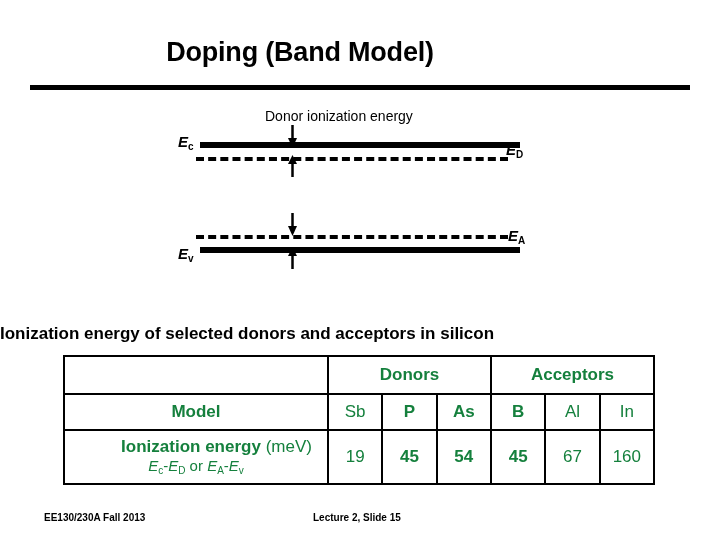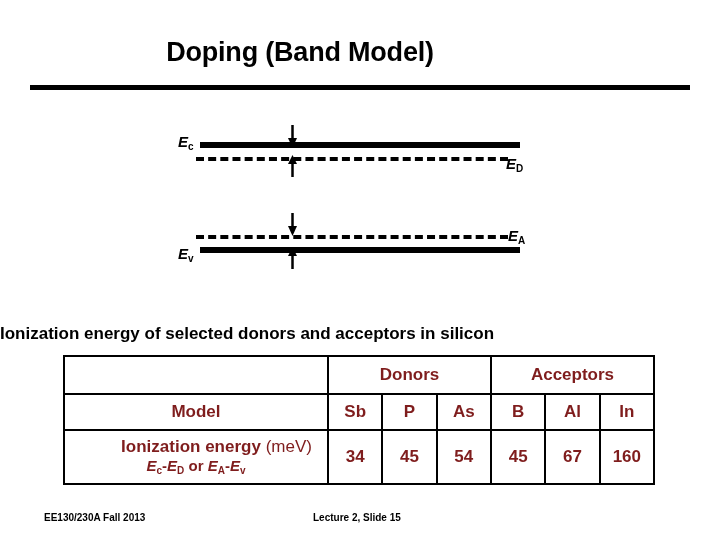--- a/index.html
+++ b/index.html
@@ -103,44 +103,44 @@
     border-collapse: collapse;
     width: 592px;
     table-layout: fixed;
   }
   #dopant-table td {
     border: 2px solid #000000;
     text-align: center;
     vertical-align: middle;
     font-size: 17px;
     padding: 2px 0;
-    color: #7f1d1d;
+    color: #15803d;
   }
   td.label-cell {
     text-align: left;
     padding-left: 8px;
     width: 262px;
   }
   td.group-head {
     font-weight: bold;
     font-size: 18px;
     height: 32px;
   }
   td.blank-cell {
     border-left: 2px solid #000000;
   }
   .row-dopant td { height: 30px; }
   .row-energy td { height: 48px; }
   .strong { font-weight: bold; padding-left: 41px; }
-  .light  { font-weight: bold; }
+  .light  { font-weight: normal; }
   .unit   { font-weight: normal; }
   .sub-formula {
     font-size: 15px;
     font-style: italic;
-    font-weight: bold;
+    font-weight: normal;
     display: block;
     line-height: 18px;
   }
   .sub-formula sub {
     font-size: 10px;
     font-style: normal;
     vertical-align: baseline;
     position: relative;
     top: 3px;
   }
@@ -167,40 +167,41 @@
   }
 </style>
 </head>
 <body>
 
 <div id="slide-title">Doping (Band Model)</div>
 <div id="title-rule"></div>
 
 <div id="band-diagram">
 
+  <div class="caption-text" style="left:265px; top:8px;">Donor ionization energy</div>
 
   <svg class="arrow-v" style="left:287px; top:25px;" width="11" height="23" viewBox="0 0 11 23">
     <line x1="5.5" y1="0" x2="5.5" y2="16" stroke="#000" stroke-width="2.5"></line>
     <polygon points="5.5,23 1,13 10,13" fill="#000"></polygon>
   </svg>
 
   <div class="band-label" style="left:178px; top:34px;">
     <span>E</span><sub>c</sub>
   </div>
 
   <div class="band-solid" style="left:200px; top:42px; width:320px;"></div>
 
   <div class="band-dashed" style="left:196px; top:57px; width:312px;"></div>
 
   <svg class="arrow-v" style="left:287px; top:55px;" width="11" height="22" viewBox="0 0 11 22">
     <line x1="5.5" y1="22" x2="5.5" y2="6" stroke="#000" stroke-width="2.5"></line>
     <polygon points="5.5,0 1,9 10,9" fill="#000"></polygon>
   </svg>
 
-  <div class="band-label" style="left:506px; top:56px;">
+  <div class="band-label" style="left:506px; top:42px;">
     <span>E</span><sub>D</sub>
   </div>
 
   <svg class="arrow-v" style="left:287px; top:113px;" width="11" height="23" viewBox="0 0 11 23">
     <line x1="5.5" y1="0" x2="5.5" y2="16" stroke="#000" stroke-width="2.5"></line>
     <polygon points="5.5,23 1,13 10,13" fill="#000"></polygon>
   </svg>
 
   <div class="band-dashed" style="left:196px; top:135px; width:312px;"></div>
 
@@ -239,21 +240,21 @@
       <td class="strong">B</td>
       <td class="light">Al</td>
       <td class="light">In</td>
     </tr>
 
     <tr class="row-energy">
       <td class="label-cell">
         <span class="strong">Ionization energy</span><span class="unit">&nbsp;</span><span class="unit">(meV)</span>
         <span class="sub-formula"><span>E</span><sub>c</sub><span class="plain">-</span><span>E</span><sub>D</sub><span class="plain"> or </span><span>E</span><sub>A</sub><span class="plain">-</span><span>E</span><sub>v</sub></span>
       </td>
-      <td class="light">34</td>
+      <td class="light">19</td>
       <td class="strong">45</td>
       <td class="strong">54</td>
       <td class="strong">45</td>
       <td class="light">67</td>
       <td class="light">160</td>
     </tr>
   </tbody>
 </table>
 
 <div id="footer-left">EE130/230A Fall 2013</div>

